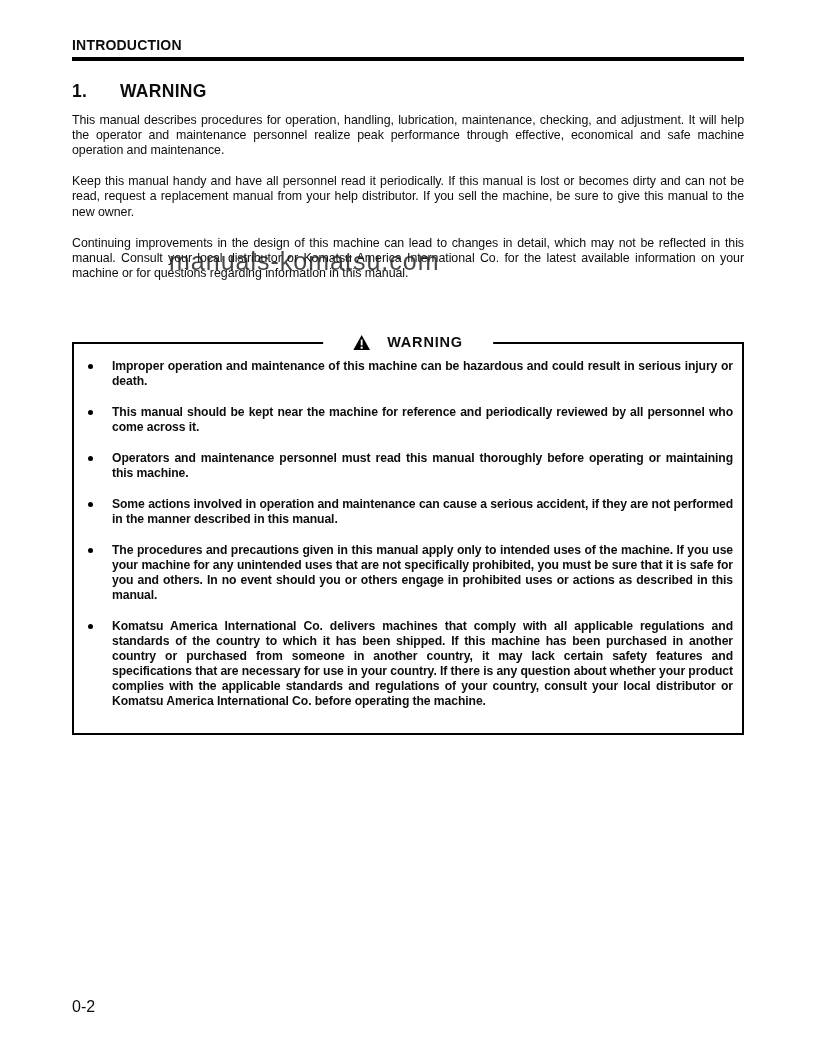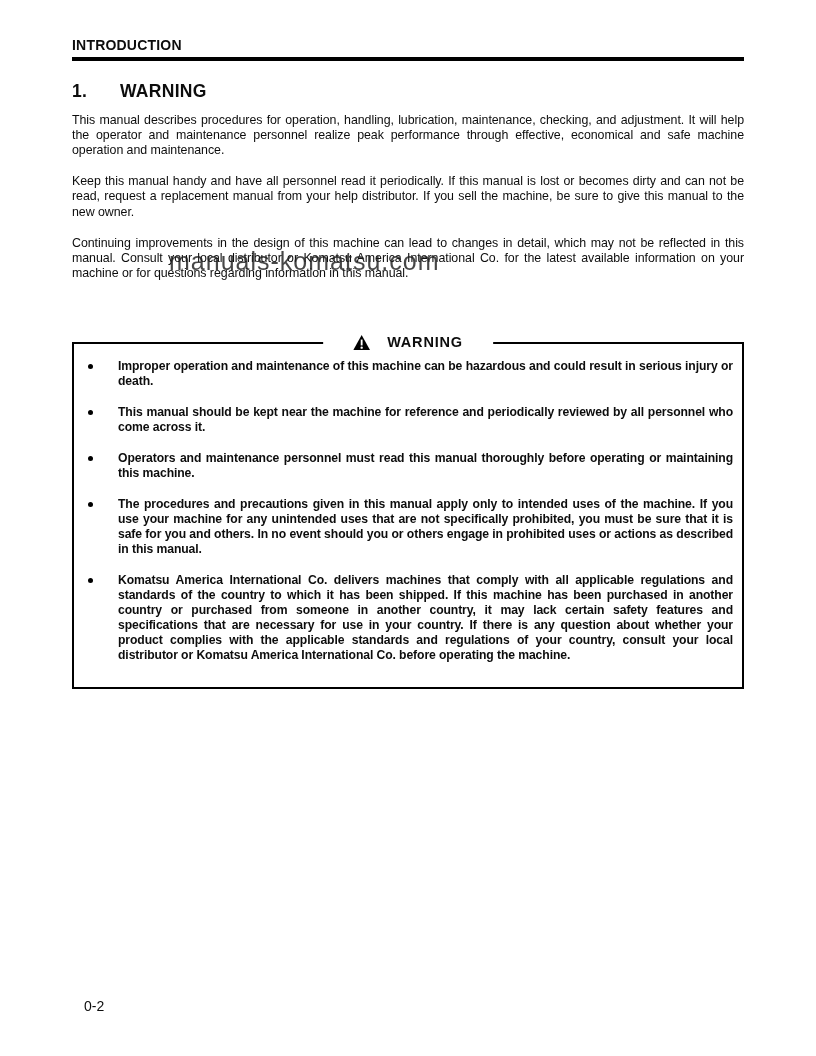--- a/index.html
+++ b/index.html
@@ -86,43 +86,43 @@
     letter-spacing: 0.8px;
   }
   .warning-title svg { display: block; }
   .warning-list {
     list-style: none;
     margin: 0; padding: 0;
   }
   .warning-list li {
     display: grid;
     grid-template-columns: 26px 1fr;
-    column-gap: 6px;
+    column-gap: 0;
   }
   .warning-list li + li { margin-top: 16px; }
   .bullet-dot {
     width: 5px; height: 5px;
     border-radius: 50%;
     background: #000;
     margin-top: 5px;
     margin-left: 2px;
   }
   .warning-list .bullet-text {
     font-size: 12.2px;
     font-weight: bold;
     line-height: 15px;
     text-align: justify;
     letter-spacing: -0.1px;
   }
   
   .page-number {
     position: absolute;
-    left: 12px;
+    left: 0;
     top: 998px;
-    font-size: 14px;
+    font-size: 16px;
   }
 </style>
 </head>
 <body>
 
 <div class="page">
 
   <div class="doc-header">
     <div class="header-title">INTRODUCTION</div>
     <div class="header-rule"></div>
@@ -158,20 +158,24 @@
       <li>
         <span class="bullet-dot"></span>
         <span class="bullet-text">This manual should be kept near the machine for reference and periodically reviewed by all personnel who come across it.</span>
       </li>
       <li>
         <span class="bullet-dot"></span>
         <span class="bullet-text">Operators and maintenance personnel must read this manual thoroughly before operating or maintaining this machine.</span>
       </li>
       <li>
         <span class="bullet-dot"></span>
+        <span class="bullet-text">Some actions involved in operation and maintenance can cause a serious accident, if they are not performed in the manner described in this manual.</span>
+      </li>
+      <li>
+        <span class="bullet-dot"></span>
         <span class="bullet-text">The procedures and precautions given in this manual apply only to intended uses of the machine. If you use your machine for any unintended uses that are not specifically prohibited, you must be sure that it is safe for you and others. In no event should you or others engage in prohibited uses or actions as described in this manual.</span>
       </li>
       <li>
         <span class="bullet-dot"></span>
         <span class="bullet-text">Komatsu America International Co. delivers machines that comply with all applicable regulations and standards of the country to which it has been shipped. If this machine has been purchased in another country or purchased from someone in another country, it may lack certain safety features and specifications that are necessary for use in your country. If there is any question about whether your product complies with the applicable standards and regulations of your country, consult your local distributor or Komatsu America International Co. before operating the machine.</span>
       </li>
     </ul>
   </div>
 
   <div class="page-number">0-2</div>

